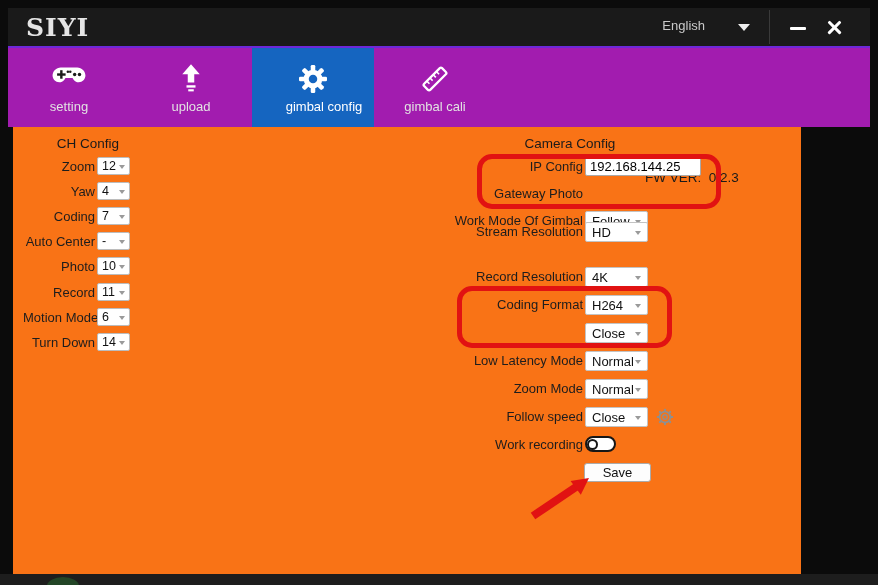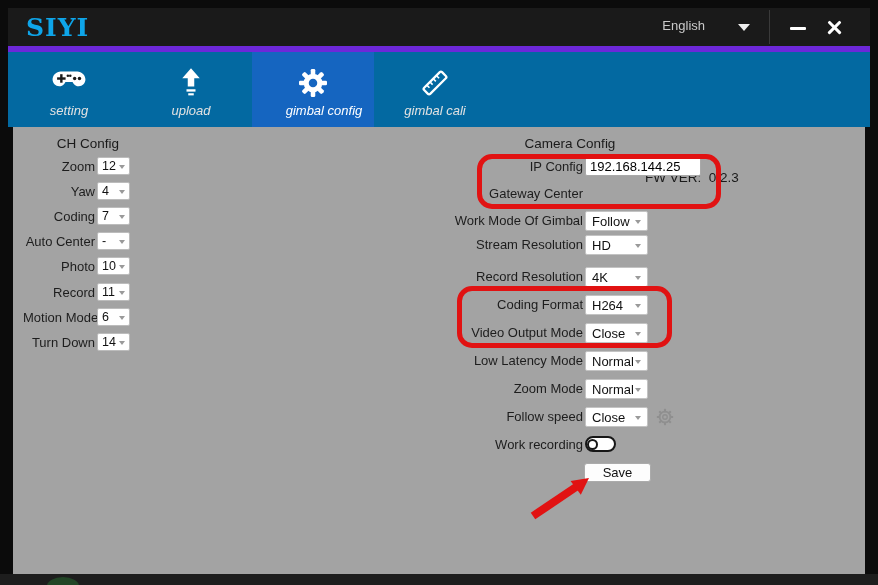--- a/index.html
+++ b/index.html
@@ -2,43 +2,43 @@
 <html><head>
 <meta charset="utf-8">
 <style>
   * { margin:0; padding:0; box-sizing:border-box; }
   html,body { width:878px; height:585px; }
   body { font-family:"Liberation Sans", sans-serif; background:#0b0b0b; }
   .window { position:relative; width:878px; height:585px; background:#0b0b0b; overflow:hidden; }
 
   
   .titlebar { position:absolute; left:8px; top:8px; right:8px; height:38px; background:#1a1a1a; }
-  .logo { position:absolute; left:18px; top:5px; color:#0ea5e9; font-family:"DejaVu Serif", serif;
+  .logo { position:absolute; left:18px; top:5px; color:#e5e5e5; font-family:"DejaVu Serif", serif;
           font-weight:bold; font-size:25px; letter-spacing:1px; }
   .lang { position:absolute; right:165px; top:10px; color:#c9c9c9; font-size:13px; cursor:default; }
   .lang-caret { position:absolute; right:120px; top:16px; width:0; height:0;
           border-left:6px solid transparent; border-right:6px solid transparent; border-top:7px solid #eee; }
   .tb-divider { position:absolute; right:100px; top:2px; bottom:2px; width:1px; background:#3a3a3a; }
   .win-btn { position:absolute; top:8px; width:28px; height:24px; }
   .min-btn { right:58px; }
   .close-btn { right:22px; }
   .min-glyph { position:absolute; left:6px; top:11px; width:16px; height:3px; background:#fff; border-radius:1px; }
   .x1,.x2 { position:absolute; left:6px; top:10px; width:17px; height:3.2px; background:#fff; border-radius:1px; }
   .x1 { transform:rotate(45deg); } .x2 { transform:rotate(-45deg); }
 
   
-  .tabbar { position:absolute; left:8px; top:46px; right:8px; height:81px; background:#0369a1; border-top:6px solid #6d28d9;font-style:italic; }
+  .tabbar { position:absolute; left:8px; top:46px; right:8px; height:81px; background:#a21caf; border-top:2px solid #6d28d9; }
   .tab { position:absolute; top:0; height:81px; width:122px; text-align:center; cursor:pointer; }
   .tab .ticon { margin-top:15px; height:32px; }
   .tab .tlabel { margin-top:4px; font-size:13px; color:#e2e2e2; }
   .tab.active { background:#1565c0; }
   .tab.active .tlabel { color:#fff;padding-left:22px; }
 
   
-  .content { position:absolute; left:13px; top:127px; width:852px; height:447px; background:#a3a3a3; }
+  .content { position:absolute; left:13px; top:127px; width:788px; height:447px; background:#f97316; }
   .sec-title { position:absolute; font-size:13.5px; color:#1a1a1a; }
   .row { position:absolute; height:20px; }
   .lbl { position:absolute; top:2px; font-size:13px; color:#1d1d1d; text-align:right; white-space:nowrap; }
 
   
   .l-lbl { left:0; width:72px; }
   .l-box { position:absolute; left:74px; top:0; width:33px; height:18px; background:#fff;
            border:1px solid #bcbcbc; border-radius:2px; cursor:pointer; }
   .l-box .val { position:absolute; left:4px; top:1px; font-size:12.5px; color:#111; }
   .caret { position:absolute; right:4px; top:7px; width:0; height:0;
@@ -215,31 +215,31 @@
         <span class="val">14</span>
         <span class="caret"></span>
       </div>
     </div>
 
     <div class="row" style="left:0; top:30px; width:720px;">
       <div class="lbl r-lbl">IP Config</div>
       <input class="r-input" value="192.168.144.25" style="">
     </div>
     <div class="row" style="left:0; top:57px; width:720px;">
-      <div class="lbl r-lbl">Gateway Center</div>
+      <div class="lbl r-lbl">Gateway Photo</div>
     </div>
 
     <div class="row" style="left:0; top:84px; width:720px;">
       <div class="lbl r-lbl">Work Mode Of Gimbal</div>
       <div class="r-select">
         <span class="val">Follow</span>
         <span class="caret"></span>
       </div>
     </div>
-    <div class="row" style="left:0; top:108px; width:720px;padding-left:38px;">
+    <div class="row" style="left:0; top:95px; width:720px;padding-left:38px;">
       <div class="lbl r-lbl">Stream Resolution</div>
       <div class="r-select">
         <span class="val">HD</span>
         <span class="caret"></span>
       </div>
     </div>
     <div class="row" style="left:0; top:140px; width:720px;">
       <div class="lbl r-lbl">Record Resolution</div>
       <div class="r-select">
         <span class="val">4K</span>
@@ -247,21 +247,20 @@
       </div>
     </div>
     <div class="row" style="left:0; top:168px; width:720px;">
       <div class="lbl r-lbl">Coding Format</div>
       <div class="r-select">
         <span class="val">H264</span>
         <span class="caret"></span>
       </div>
     </div>
     <div class="row" style="left:0; top:196px; width:720px;">
-      <div class="lbl r-lbl">Video Output Mode</div>
       <div class="r-select">
         <span class="val">Close</span>
         <span class="caret"></span>
       </div>
     </div>
     <div class="row" style="left:0; top:224px; width:720px;">
       <div class="lbl r-lbl">Low Latency Mode</div>
       <div class="r-select">
         <span class="val">Normal</span>
         <span class="caret"></span>

